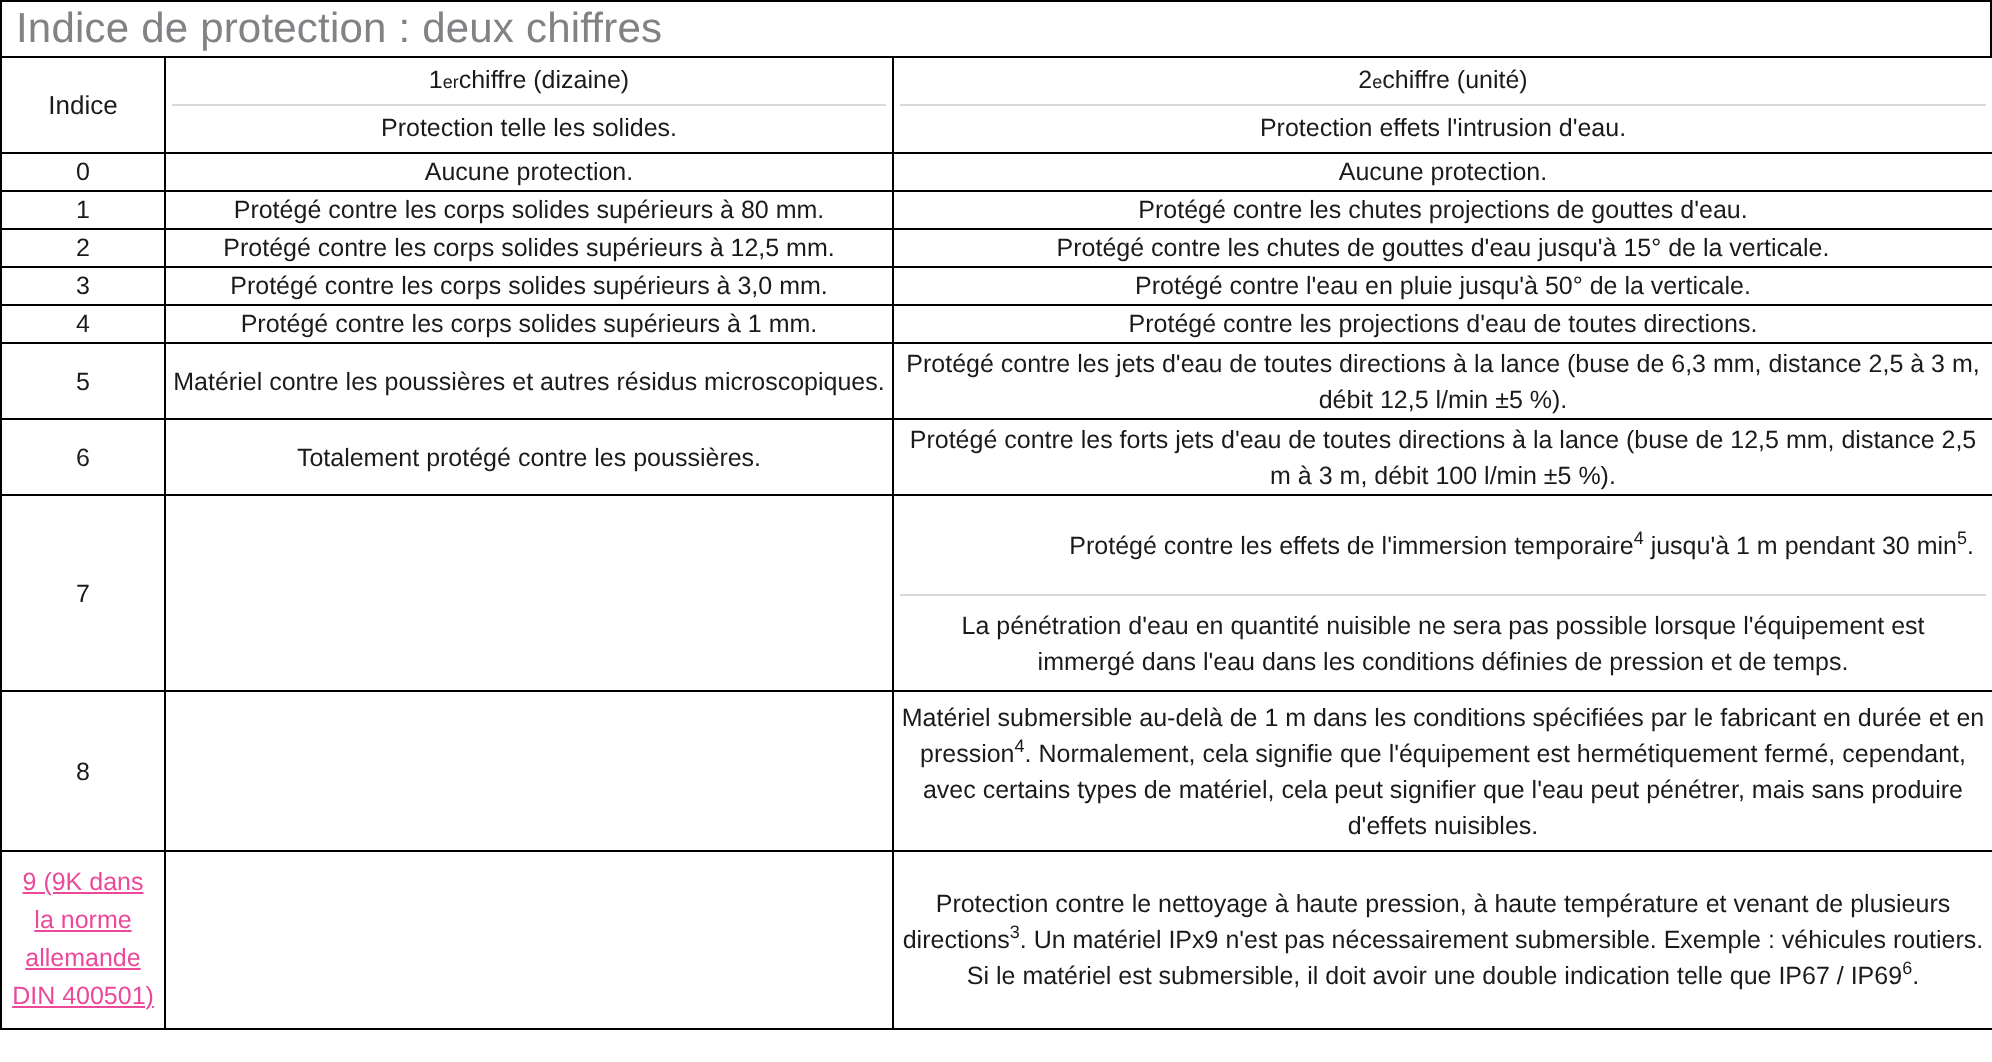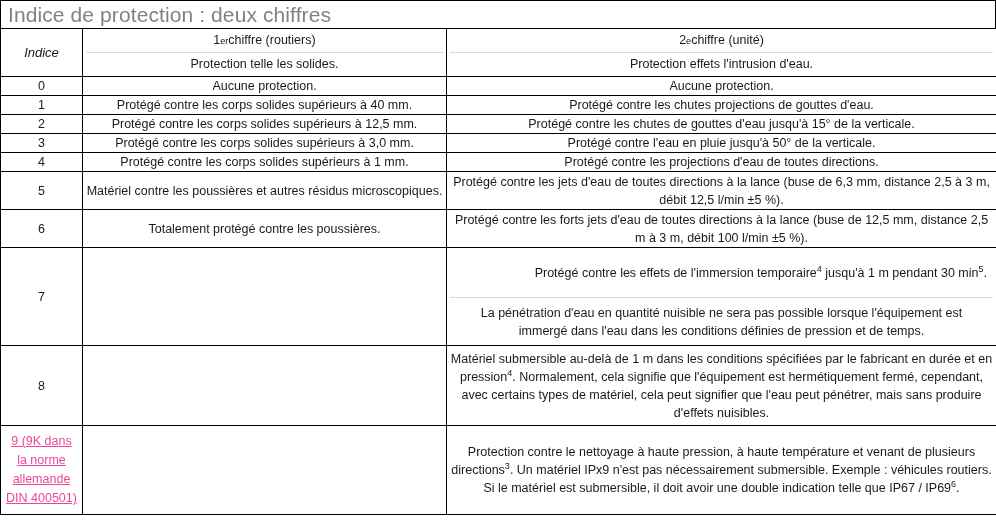--- a/index.html
+++ b/index.html
@@ -71,21 +71,20 @@
   
   .hdr-cell {
     font-weight: bold;
     font-size: 12.5px;
     line-height: 15px;
     padding: 0;
   }
   .hdr-indice {
     font-weight: bold;
     font-size: 13px;
-    font-style: italic;
   }
   .hdr-line1, .hdr-line2 {
     height: 23px;
     display: flex;
     align-items: center;
     justify-content: center;
     padding: 0 4px;
   }
   .hdr-line1 { border-bottom: 1px solid #d9d9d9; }
 
@@ -153,21 +152,21 @@
       <col class="c-second">
     </colgroup>
     <tbody>
 
       <tr>
         <td class="hdr-indice" rowspan="1">Indice</td>
         <td class="hdr-cell td-nopad">
           <div class="hdr-line1">
             <span>1</span>
               <sup>er</sup>
-              <span> chiffre (routiers)</span>
+              <span> chiffre (dizaine)</span>
           </div>
           <div class="hdr-line2">Protection telle les solides.</div>
         </td>
         <td class="hdr-cell td-nopad">
           <div class="hdr-line1">
             <span>2</span>
               <sup>e</sup>
               <span> chiffre (unité)</span>
           </div>
           <div class="hdr-line2">Protection effets l'intrusion d'eau.</div>
@@ -175,21 +174,21 @@
       </tr>
 
       <tr class="r-single">
         <td class="idx-cell">0</td>
         <td class="body-cell">Aucune protection.</td>
         <td class="body-cell">Aucune protection.</td>
       </tr>
 
       <tr class="r-single">
         <td class="idx-cell">1</td>
-        <td class="body-cell">Protégé contre les corps solides supérieurs à 40 mm.</td>
+        <td class="body-cell">Protégé contre les corps solides supérieurs à 80 mm.</td>
         <td class="body-cell">Protégé contre les chutes projections de gouttes d'eau.</td>
       </tr>
 
       <tr class="r-single">
         <td class="idx-cell">2</td>
         <td class="body-cell">Protégé contre les corps solides supérieurs à 12,5 mm.</td>
         <td class="body-cell">Protégé contre les chutes de gouttes d'eau jusqu'à 15° de la verticale.</td>
       </tr>
 
       <tr class="r-single">

